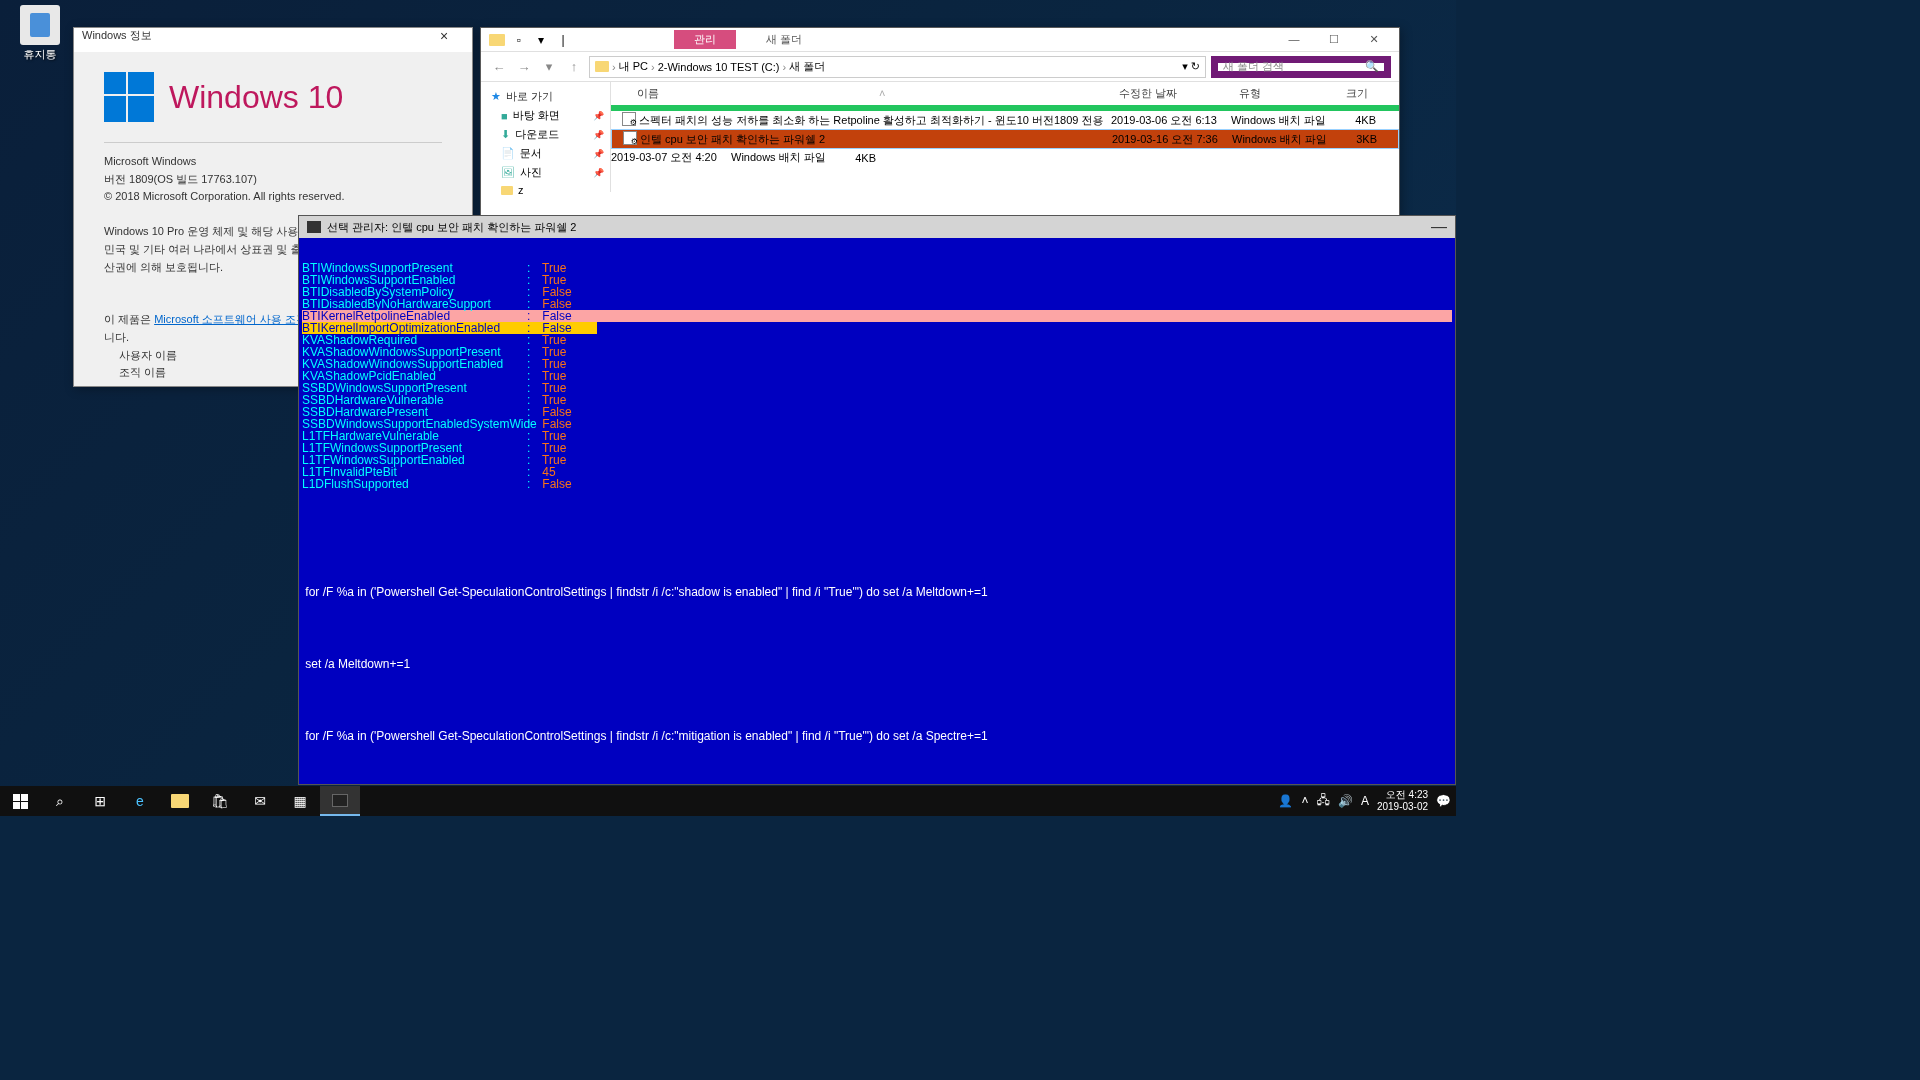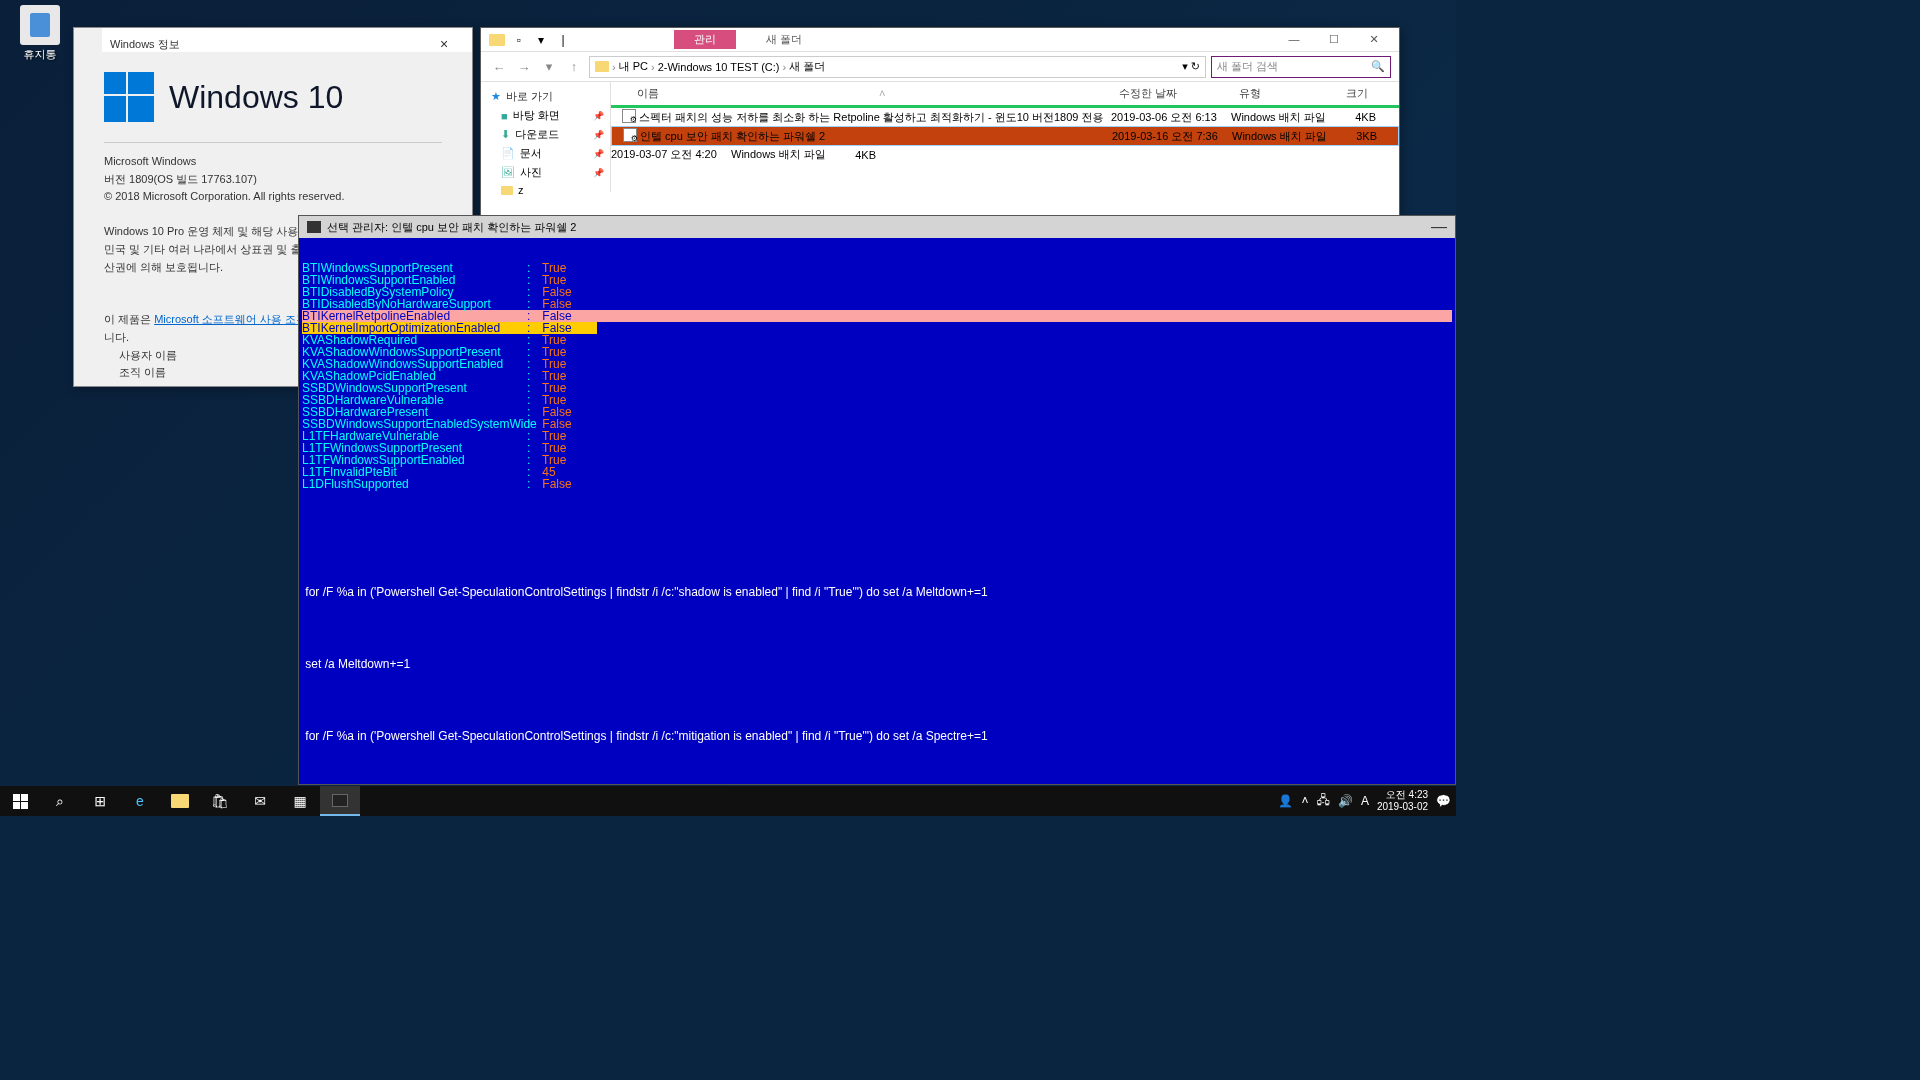--- a/index.html
+++ b/index.html
@@ -7,24 +7,24 @@
 .desktop { width: 100%; height: 100%; background: linear-gradient(135deg, #0a1f3a 0%, #0a2540 50%, #0c2d4d 100%); position: relative; }
 
 
 .desktop-icon { position: absolute; top: 5px; left: 10px; width: 60px; text-align: center; color: white; font-size: 10px; }
 .recycle-bin { width: 40px; height: 40px; margin: 0 auto; background: #e8e8e8; border-radius: 3px; position: relative; }
 .recycle-bin::before { content: ""; position: absolute; top: 8px; left: 10px; width: 20px; height: 24px; background: #4a90d9; border-radius: 2px; }
 .desktop-icon-label { color: white; text-shadow: 1px 1px 2px rgba(0,0,0,0.8); font-size: 11px; margin-top: 2px; }
 
 
 .winver { position: absolute; top: 27px; left: 73px; width: 400px; height: 360px; background: #f0f0f0; border: 1px solid #888; box-shadow: 2px 2px 10px rgba(0,0,0,0.3); }
-.winver-title { height: 24px; background: #fff; display: flex; align-items: flex-end; padding: 0 8px; font-size: 11px; color: #333; margin-left: 28px; }
+.winver-title { height: 24px; background: #fff; display: flex; align-items: flex-start; padding: 0 8px; font-size: 11px; color: #333; }
 .winver-close { margin-left: auto; width: 40px; text-align: center; color: #333; font-size: 14px; cursor: pointer; }
 .winver-body { padding: 20px 30px; }
-.winver-logo { font-size: 32px; color: #0f172a; font-weight: 300; margin-bottom: 20px; display: flex; align-items: center; }
+.winver-logo { font-size: 32px; color: #be185d; font-weight: 300; margin-bottom: 20px; display: flex; align-items: center; }
 .winver-logo-icon { width: 50px; height: 50px; background: #0078d7; margin-right: 15px; position: relative; }
 .winver-logo-icon::before, .winver-logo-icon::after { content: ""; position: absolute; background: #f0f0f0; }
 .winver-logo-icon::before { width: 2px; height: 100%; left: 22px; }
 .winver-logo-icon::after { width: 100%; height: 2px; top: 22px; }
 .winver-hr { border: none; border-top: 1px solid #ccc; margin: 10px 0; }
 .winver-text { font-size: 11px; color: #333; line-height: 1.6; }
 .winver-text a { color: #0066cc; }
 .winver-indent { margin-left: 15px; }
 
 
@@ -40,31 +40,31 @@
 .exp-winbtn { width: 40px; text-align: center; font-size: 11px; color: #555; }
 
 .explorer-ribbon { height: 24px; background: #fff; display: flex; align-items: center; border-bottom: 1px solid #e0e0e0; }
 .ribbon-tab { padding: 4px 14px; font-size: 11px; color: #333; }
 .ribbon-tab.file { background: #1979ca; color: white; }
 
 .explorer-nav { height: 30px; display: flex; align-items: center; padding: 3px 8px; gap: 5px; border-bottom: 1px solid #e0e0e0; }
 .nav-arrow { width: 20px; text-align: center; color: #888; font-size: 13px; }
 .nav-path { flex: 1; border: 1px solid #ccc; height: 22px; display: flex; align-items: center; padding: 0 5px; font-size: 11px; gap: 3px; }
 .path-sep { color: #888; }
-.nav-search { width: 180px; border: 1px solid #701a75; height: 22px; padding: 0 5px; font-size: 11px; color: #888; display: flex; align-items: center; }
+.nav-search { width: 180px; border: 7px solid #701a75; height: 22px; padding: 0 5px; font-size: 11px; color: #888; display: flex; align-items: center; }
 
 .explorer-content { display: flex; height: calc(100% - 78px); }
 .exp-sidebar { width: 130px; border-right: 1px solid #e0e0e0; padding: 5px 0; font-size: 11px; }
 .side-item { padding: 2px 5px 2px 20px; display: flex; align-items: center; gap: 5px; }
 .side-item.header { padding-left: 10px; color: #333; }
 .side-star { color: #1e88e5; }
 .side-pin { margin-left: auto; color: #888; font-size: 9px; }
 
 .exp-files { flex: 1; overflow: hidden; }
-.file-headers { display: flex; font-size: 11px; border-bottom: 3px solid #22c55e; }
+.file-headers { display: flex; font-size: 11px; border-bottom: 6px solid #22c55e; }
 .fh { padding: 4px 8px; color: #444; }
 .fh-name { width: 500px; }
 .fh-date { width: 120px; }
 .fh-type { width: 95px; }
 .fh-size { width: 50px; text-align: right; }
 .file-row { display: flex; font-size: 11px; padding: 1px 0; align-items: center; }
 .file-row.selected { background: #c2410c; border: 1px solid #99d1ff; }
 .file-icon-cell { width: 20px; text-align: center; }
 .file-icon-bat { display: inline-block; width: 14px; height: 14px; background: #fff; border: 1px solid #888; position: relative; }
 .file-icon-bat::after { content: "⚙"; font-size: 8px; position: absolute; bottom: -2px; right: -2px; }

